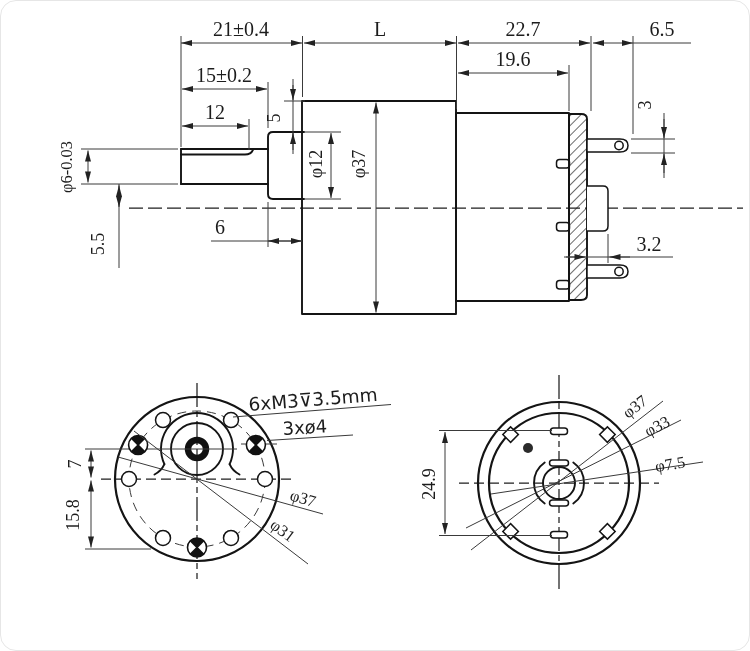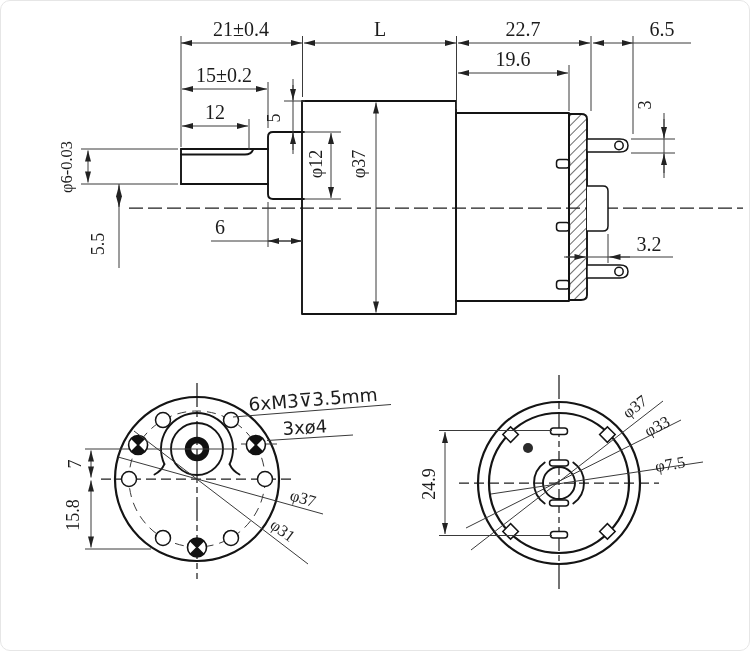--- a/index.html
+++ b/index.html
@@ -1,16 +1,16 @@
 <!DOCTYPE html>
 <html><head>
 <meta charset="utf-8">
 <style>
   html,body{margin:0;padding:0;background:#fff;}
-  .page{width:750px;height:651px;position:relative;background:#fff;border:1px solid #e6e6e6;border-radius:10px;box-sizing:border-box;overflow:hidden;}
+  .page{width:750px;height:651px;position:relative;background:#fff;border:1px solid #e6e6e6;border-radius:16px;box-sizing:border-box;overflow:hidden;}
   svg{display:block;}
   .ol{stroke:#141414;stroke-width:1.9;fill:none;stroke-linejoin:round;stroke-linecap:round;}
   .ol2{stroke:#141414;stroke-width:2.2;fill:none;}
   .olw{stroke:#141414;stroke-width:1.5;fill:#fff;}
   .dim{stroke:#3a3a3a;stroke-width:1;fill:none;}
   .cl{stroke:#1f1f1f;stroke-width:1.25;fill:none;}
   text{fill:#1c1c1c;font-family:"Liberation Serif","DejaVu Serif",serif;}
   .t20{font-size:20px;}
   .t18{font-size:18px;}
   .t16{font-size:16.5px;}

